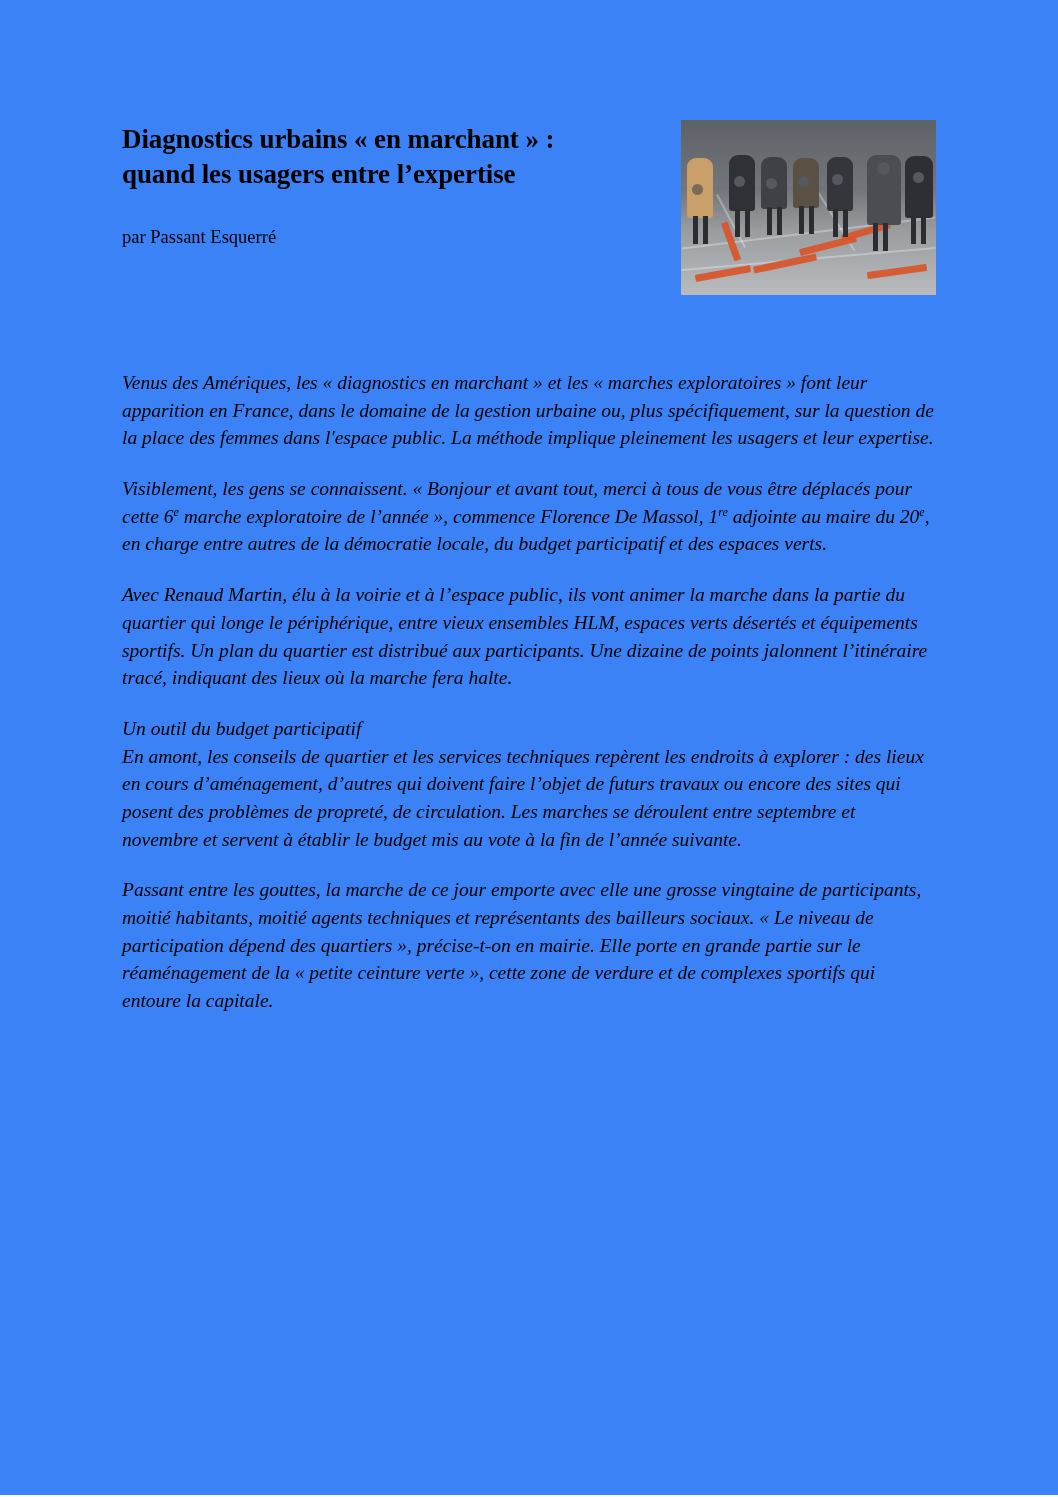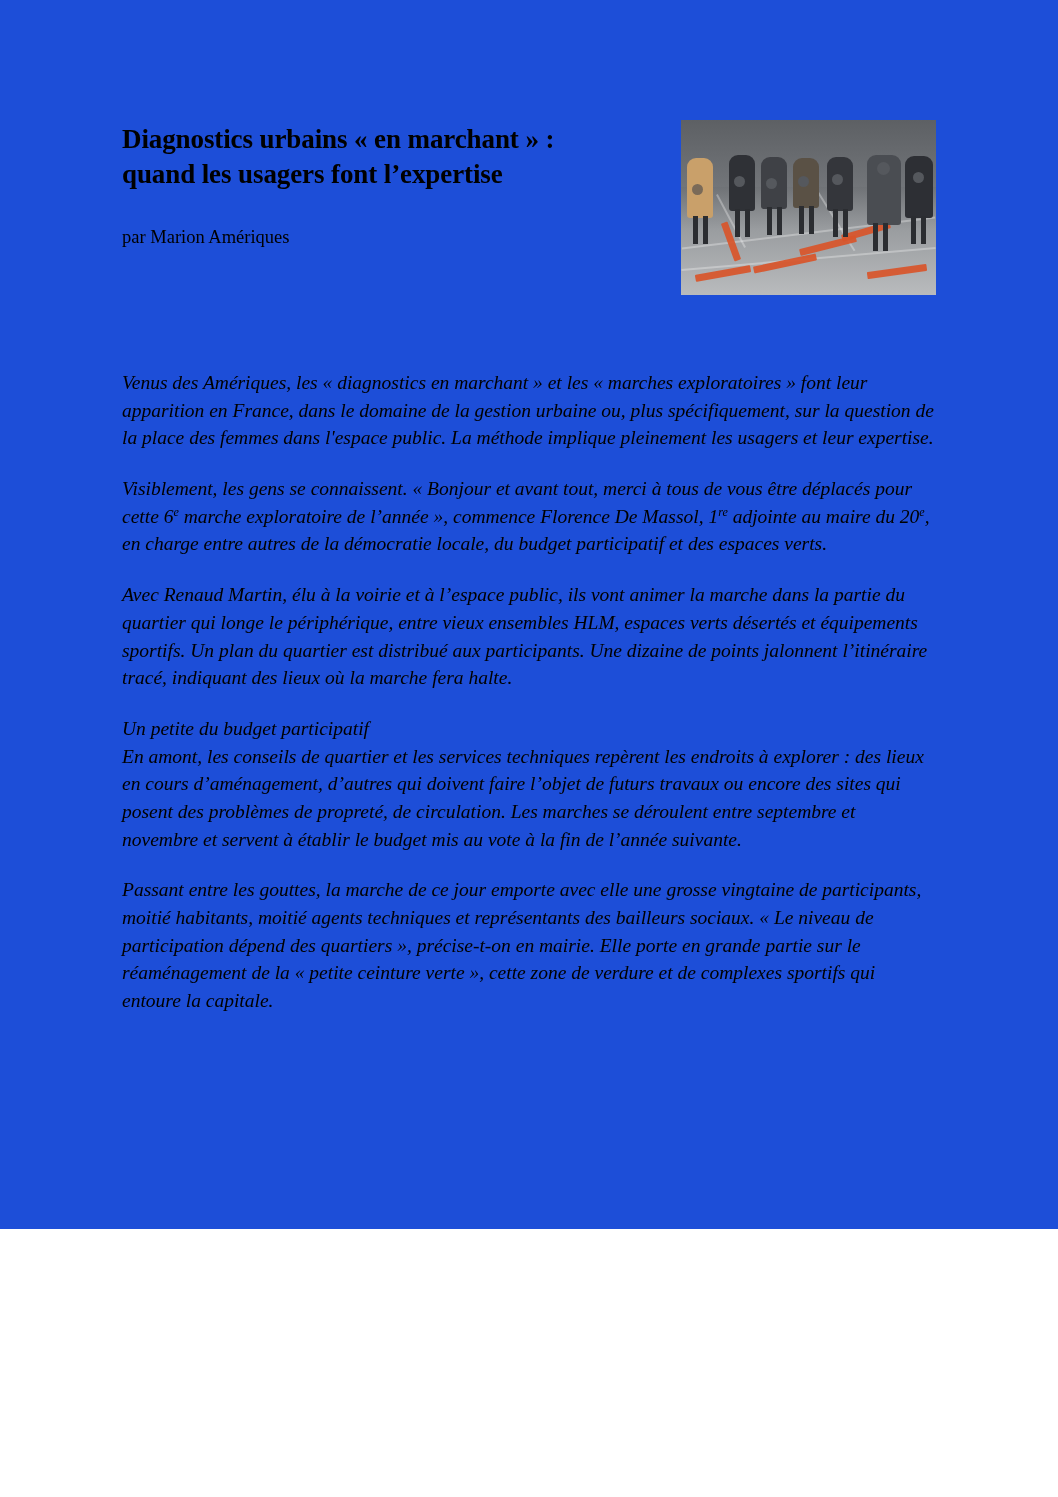--- a/index.html
+++ b/index.html
@@ -6,23 +6,23 @@
     margin: 0;
     padding: 0;
     background: #ffffff;
   }
   body {
     font-family: "Liberation Serif", serif;
     color: #000000;
   }
   .page {
     width: 1058px;
-    height: 1229px;
+    height: 1495px;
     position: relative;
-    background: #1d4ed8;
+    background: #3b82f6;
     box-sizing: border-box;
     overflow: hidden;
   }
   .content {
     position: absolute;
     left: 122px;
     top: 118px;
     width: 814px;
   }
   .header-row {
@@ -134,23 +134,23 @@
 </head>
 <body>
 
 <div class="page">
   <div class="content">
 
     <div class="header-row">
       <div class="title-block">
         <h1 class="doc-title">
           <span>Diagnostics urbains « en marchant » :</span>
-          <span class="line2">quand les usagers font l’expertise</span>
+          <span class="line2">quand les usagers entre l’expertise</span>
         </h1>
-        <div class="byline">par Marion Amériques</div>
+        <div class="byline">par Passant Esquerré</div>
       </div>
 
       <div class="photo">
         <div class="sky"></div>
         <div class="ground"></div>
 
         <div class="line" style="left:0; top:112px; width:255px; transform:rotate(-7deg);"></div>
         <div class="line" style="left:0; top:138px; width:255px; transform:rotate(-5deg);"></div>
         <div class="line" style="left:20px; top:100px; width:60px; transform:rotate(62deg);"></div>
         <div class="line" style="left:120px; top:100px; width:70px; transform:rotate(58deg);"></div>
@@ -183,19 +183,19 @@
         <div class="person legs" style="left:224px; bottom:44%; width:28px; height:62px; background:#2d2f34;"></div>
         <div class="head" style="left:232px; top:52px;"></div>
       </div>
     </div>
 
     <div class="body-text">
       <p>Venus des Amériques, les « diagnostics en marchant » et les « marches exploratoires » font leur apparition en France, dans le domaine de la gestion urbaine ou, plus spécifiquement, sur la question de la place des femmes dans l'espace public. La méthode implique pleinement les usagers et leur expertise.</p>
       <p>Visiblement, les gens se connaissent. « Bonjour et avant tout, merci à tous de vous être déplacés pour cette 6<sup>e</sup> marche exploratoire de l’année », commence Florence De Massol, 1<sup>re</sup> adjointe au maire du 20<sup>e</sup>, en charge entre autres de la démocratie locale, du budget participatif et des espaces verts.</p>
       <p>Avec Renaud Martin, élu à la voirie et à l’espace public, ils vont animer la marche dans la partie du quartier qui longe le périphérique, entre vieux ensembles HLM, espaces verts désertés et équipements sportifs. Un plan du quartier est distribué aux participants. Une dizaine de points jalonnent l’itinéraire tracé, indiquant des lieux où la marche fera halte.</p>
 
-      <p class="tight gap-before">Un petite du budget participatif</p>
+      <p class="tight gap-before">Un outil du budget participatif</p>
       <p>En amont, les conseils de quartier et les services techniques repèrent les endroits à explorer : des lieux en cours d’aménagement, d’autres qui doivent faire l’objet de futurs travaux ou encore des sites qui posent des problèmes de propreté, de circulation. Les marches se déroulent entre septembre et novembre et servent à établir le budget mis au vote à la fin de l’année suivante.</p>
       <p>Passant entre les gouttes, la marche de ce jour emporte avec elle une grosse vingtaine de participants, moitié habitants, moitié agents techniques et représentants des bailleurs sociaux. « Le niveau de participation dépend des quartiers », précise-t-on en mairie. Elle porte en grande partie sur le réaménagement de la « petite ceinture verte », cette zone de verdure et de complexes sportifs qui entoure la capitale.</p>
     </div>
 
   </div>
 </div>
 
 </body></html>

